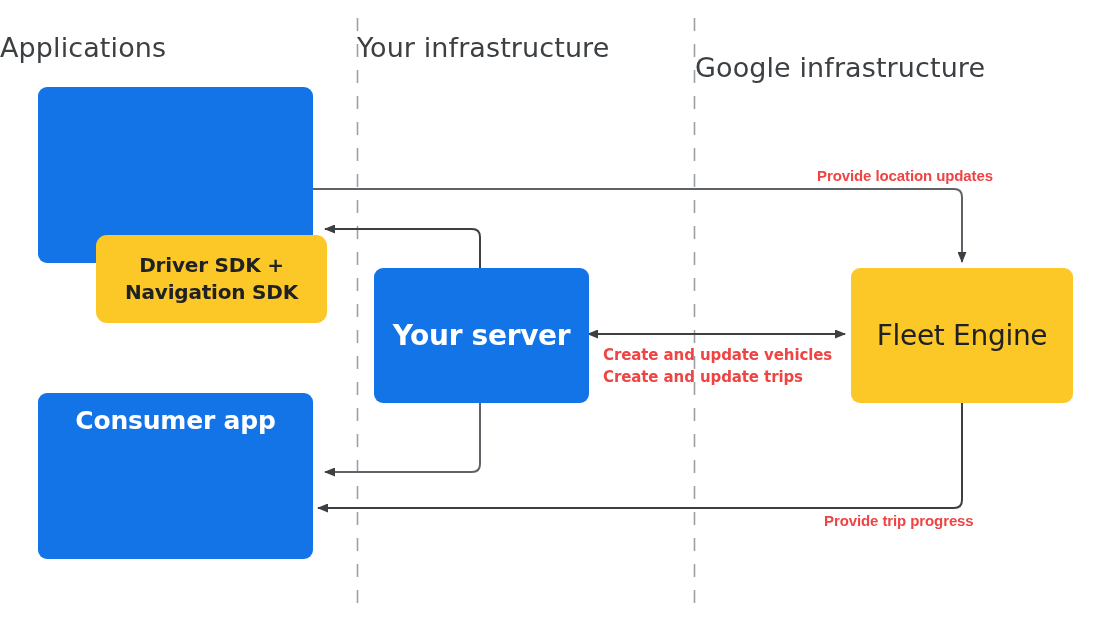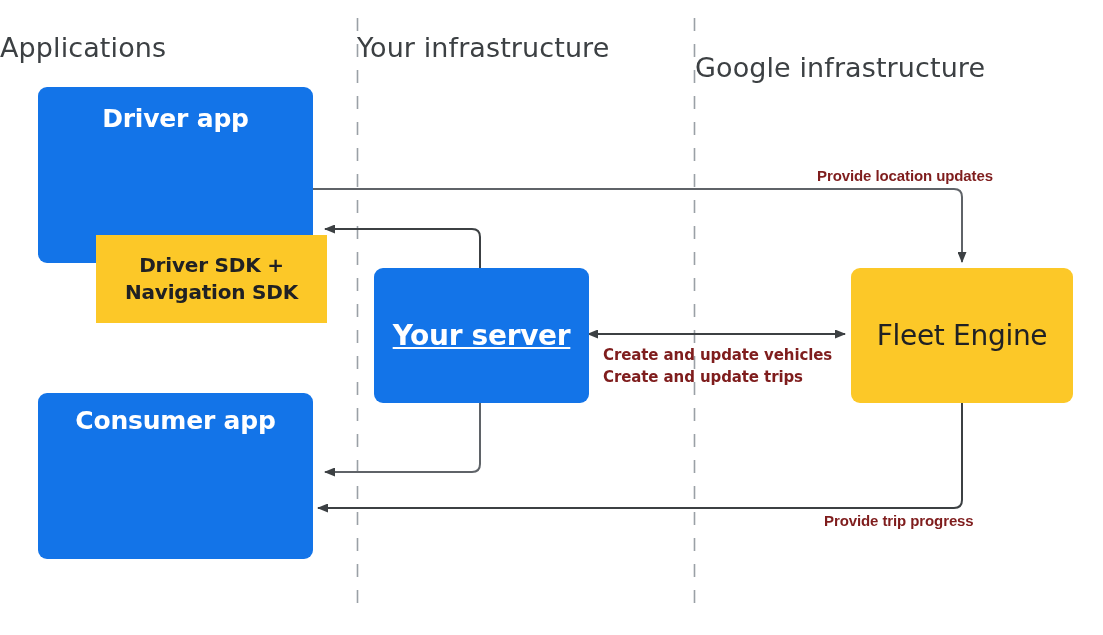--- a/index.html
+++ b/index.html
@@ -48,21 +48,21 @@
   .app-title {
     color: #ffffff;
     font-family: "DejaVu Sans", sans-serif;
     font-size: 25px;
     font-weight: bold;
     letter-spacing: -0.2px;
     white-space: nowrap;
   }
   .sdk-box {
     background: #fcc828;
-    border-radius: 0;
+    border-radius: 11px;
     display: flex;
     flex-direction: column;
     align-items: center;
     justify-content: center;
     color: #202124;
     font-family: "DejaVu Sans", sans-serif;
     font-size: 20px;
     font-weight: bold;
     line-height: 1.35;
     text-align: center;
@@ -76,21 +76,20 @@
     align-items: center;
     justify-content: center;
   }
   .server-label {
     color: #ffffff;
     font-family: "DejaVu Sans", sans-serif;
     font-size: 28px;
     font-weight: bold;
     letter-spacing: -0.3px;
     white-space: nowrap;
-    text-decoration: underline;
   }
   .engine-box {
     background: #fcc828;
     border-radius: 9px;
     display: flex;
     align-items: center;
     justify-content: center;
   }
   .engine-label {
     color: #202124;
@@ -98,21 +97,21 @@
     font-size: 28px;
     font-weight: normal;
     letter-spacing: -0.3px;
     white-space: nowrap;
   }
   .edge-label {
     position: absolute;
     font-family: "Liberation Sans", sans-serif;
     font-size: 15px;
     font-weight: bold;
-    color: #7f1d1d;
+    color: #ef4444;
     white-space: nowrap;
     letter-spacing: -0.1px;
   }
   .edge-label.two-line {
     font-family: "DejaVu Sans", sans-serif;
     font-size: 15px;
     line-height: 1.45;
   }
   .edge-label span { display: block; }
 </style>
@@ -143,21 +142,20 @@
     <path d="M 480 403 V 464 Q 480 472 472 472 H 325" fill="none" stroke="#5f6368" stroke-width="2" marker-end="url(#arrow-end)"></path>
 
     <path d="M 962 403 V 500 Q 962 508 954 508 H 318" fill="none" stroke="#3c4043" stroke-width="2" marker-end="url(#arrow-end)"></path>
   </svg>
 
   <div class="zone-header" style="left:0px; top:32px; width:357px;">Applications</div>
   <div class="zone-header" style="left:357px; top:32px; width:338px;">Your infrastructure</div>
   <div class="zone-header" style="left:695px; top:44px; width:408px;margin-top:8px;">Google infrastructure</div>
 
   <div class="node app-box" style="left:38px; top:87px; width:275px; height:176px; padding-top:17px;">
-    <div class="app-title">Driver app</div>
     <div class="sdk-box" style="position:absolute; left:58px; top:148px; width:231px; height:88px;">
       <span class="sdk-line">Driver SDK +</span>
       <span class="sdk-line">Navigation SDK</span>
     </div>
   </div>
 
   <div class="node app-box" style="left:38px; top:393px; width:275px; height:166px; padding-top:13px;">
     <div class="app-title">Consumer app</div>
 
   </div>

